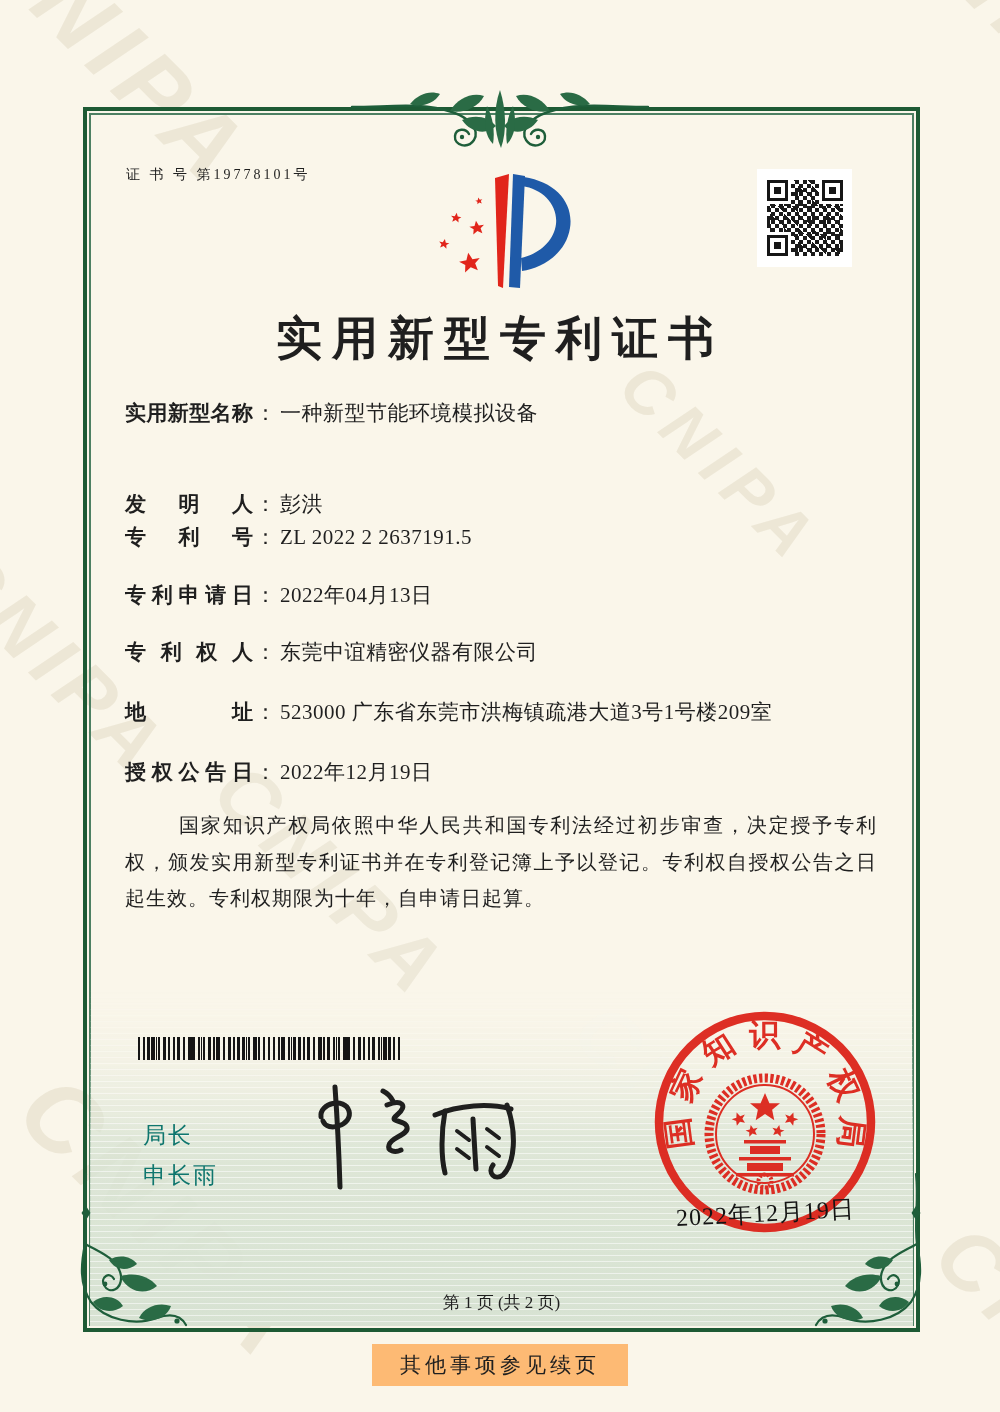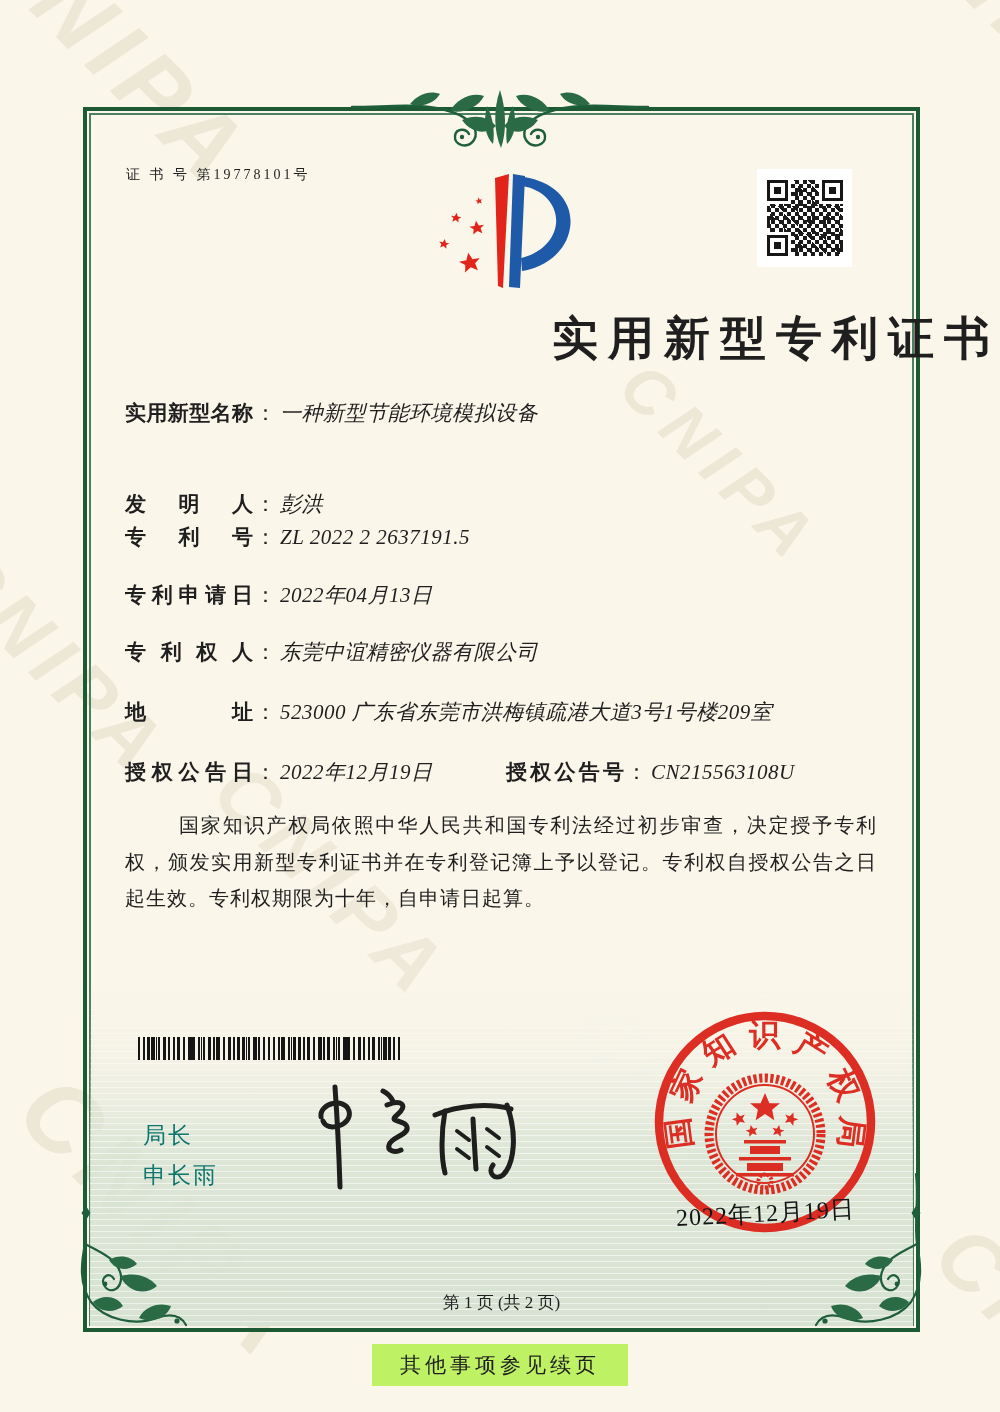--- a/index.html
+++ b/index.html
@@ -26,47 +26,47 @@
   .qr{position:absolute;left:757px;top:169px;width:95px;height:98px;background:#fff;}
   .qr-noise{position:absolute;left:10px;top:11px;width:76px;height:76px;
     background:
       repeating-conic-gradient(#1a1a1a 0% 25%, transparent 0% 50%),
       repeating-conic-gradient(transparent 0% 25%, #1a1a1a 0% 37%, transparent 0% 50%);
     background-size:8px 8px,14px 14px;background-position:0 0,3px 5px;}
   .finder{position:absolute;width:15px;height:15px;border:3px solid #161616;
           background:#fff;box-shadow:0 0 0 3px #fff;}
   .finder::after{content:"";position:absolute;left:4px;top:4px;width:7px;height:7px;background:#161616;}
   .f-tl{left:0;top:0}.f-tr{right:0;top:0}.f-bl{left:0;bottom:0}
-  .title{position:absolute;left:0;top:308px;width:1000px;margin:0;text-align:right;
+  .title{position:absolute;left:0;top:308px;width:1000px;margin:0;text-align:center;
          font-size:46px;font-weight:700;letter-spacing:10px;}
   
   .frow{position:absolute;left:125px;height:30px;font-size:21px;white-space:nowrap;}
   .flabel{display:inline-block;width:128px;text-align:justify;text-align-last:justify;vertical-align:baseline;font-weight:bold;}
   .fcolon{display:inline-block;margin:0 4px 0 2px;}
-  .fvalue{letter-spacing:0.5px;font-style:italic;}
+  .fvalue{letter-spacing:0.5px;}
   .fgroup2{position:absolute;left:381px;top:0;}
   
   .bodytext{position:absolute;left:125px;top:807px;width:752px;font-size:20px;
             line-height:36.6px;letter-spacing:1px;text-align:justify;}
   .bodytext p{margin:0;text-indent:2.7em;}
   
   .barcode{position:absolute;left:138px;top:1037px;width:262px;height:23px;
     background:
       repeating-linear-gradient(90deg,#151515 0 2px,transparent 2px 5px),
       repeating-linear-gradient(90deg,#151515 0 1px,transparent 1px 9px),
       repeating-linear-gradient(90deg,#151515 0 2px,transparent 2px 13px);}
   .signer{position:absolute;left:143px;font-family:"Liberation Sans",sans-serif;
           font-size:23px;letter-spacing:2px;color:#0f766e;}
   .sig{position:absolute;left:283px;top:1075px;}
   .seal{position:absolute;left:647px;top:1004px;}
   .sealdate{position:absolute;left:676px;top:1197px;width:190px;font-size:24px;
             color:#141414;transform:rotate(-3deg);letter-spacing:1px;}
   .pageinfo{position:absolute;left:83px;top:1291px;width:837px;text-align:center;font-size:17px;}
   .contnote{position:absolute;left:50%;top:1344px;transform:translateX(-50%);
-            background:#bef264;padding:7px 28px;font-size:21px;letter-spacing:4px;white-space:nowrap;}
+            background:#fdba74;padding:7px 28px;font-size:21px;letter-spacing:4px;white-space:nowrap;}
   svg{display:block;}
 </style>
 </head>
 <body>
 
 <div class="page">
 
   <svg width="0" height="0" aria-hidden="true">
     <defs>
       <path id="st5" d="M0,-10 L2.94,-3.09 10,-3.09 4.76,1.18 6.18,8.09 0,4 -6.18,8.09 -4.76,1.18 -10,-3.09 -2.94,-3.09 Z"></path>
@@ -157,23 +157,20 @@
     <span class="flabel">专利申请日</span><span class="fcolon">：</span><span class="fvalue">2022年04月13日</span>
   </div>
   <div class="frow" style="top:638px">
     <span class="flabel">专利权人</span><span class="fcolon">：</span><span class="fvalue">东莞中谊精密仪器有限公司</span>
   </div>
   <div class="frow" style="top:698px">
     <span class="flabel">地址</span><span class="fcolon">：</span><span class="fvalue">523000 广东省东莞市洪梅镇疏港大道3号1号楼209室</span>
   </div>
   <div class="frow" style="top:758px;width:770px">
     <span class="flabel">授权公告日</span><span class="fcolon">：</span><span class="fvalue">2022年12月19日</span>
-    <span class="fgroup2">
-      <span class="flabel" style="width:118px">授权公告号</span><span class="fcolon">：</span><span class="fvalue">CN215563108U</span>
-    </span>
   </div>
 
   <div class="bodytext">
     <p>国家知识产权局依照中华人民共和国专利法经过初步审查，决定授予专利权，颁发实用新型专利证书并在专利登记簿上予以登记。专利权自授权公告之日起生效。专利权期限为十年，自申请日起算。</p>
   </div>
 
   <div class="barcode"></div>
 
   <div class="signer" style="top:1120px">局长</div>
   <div class="signer" style="top:1160px">申长雨</div>

